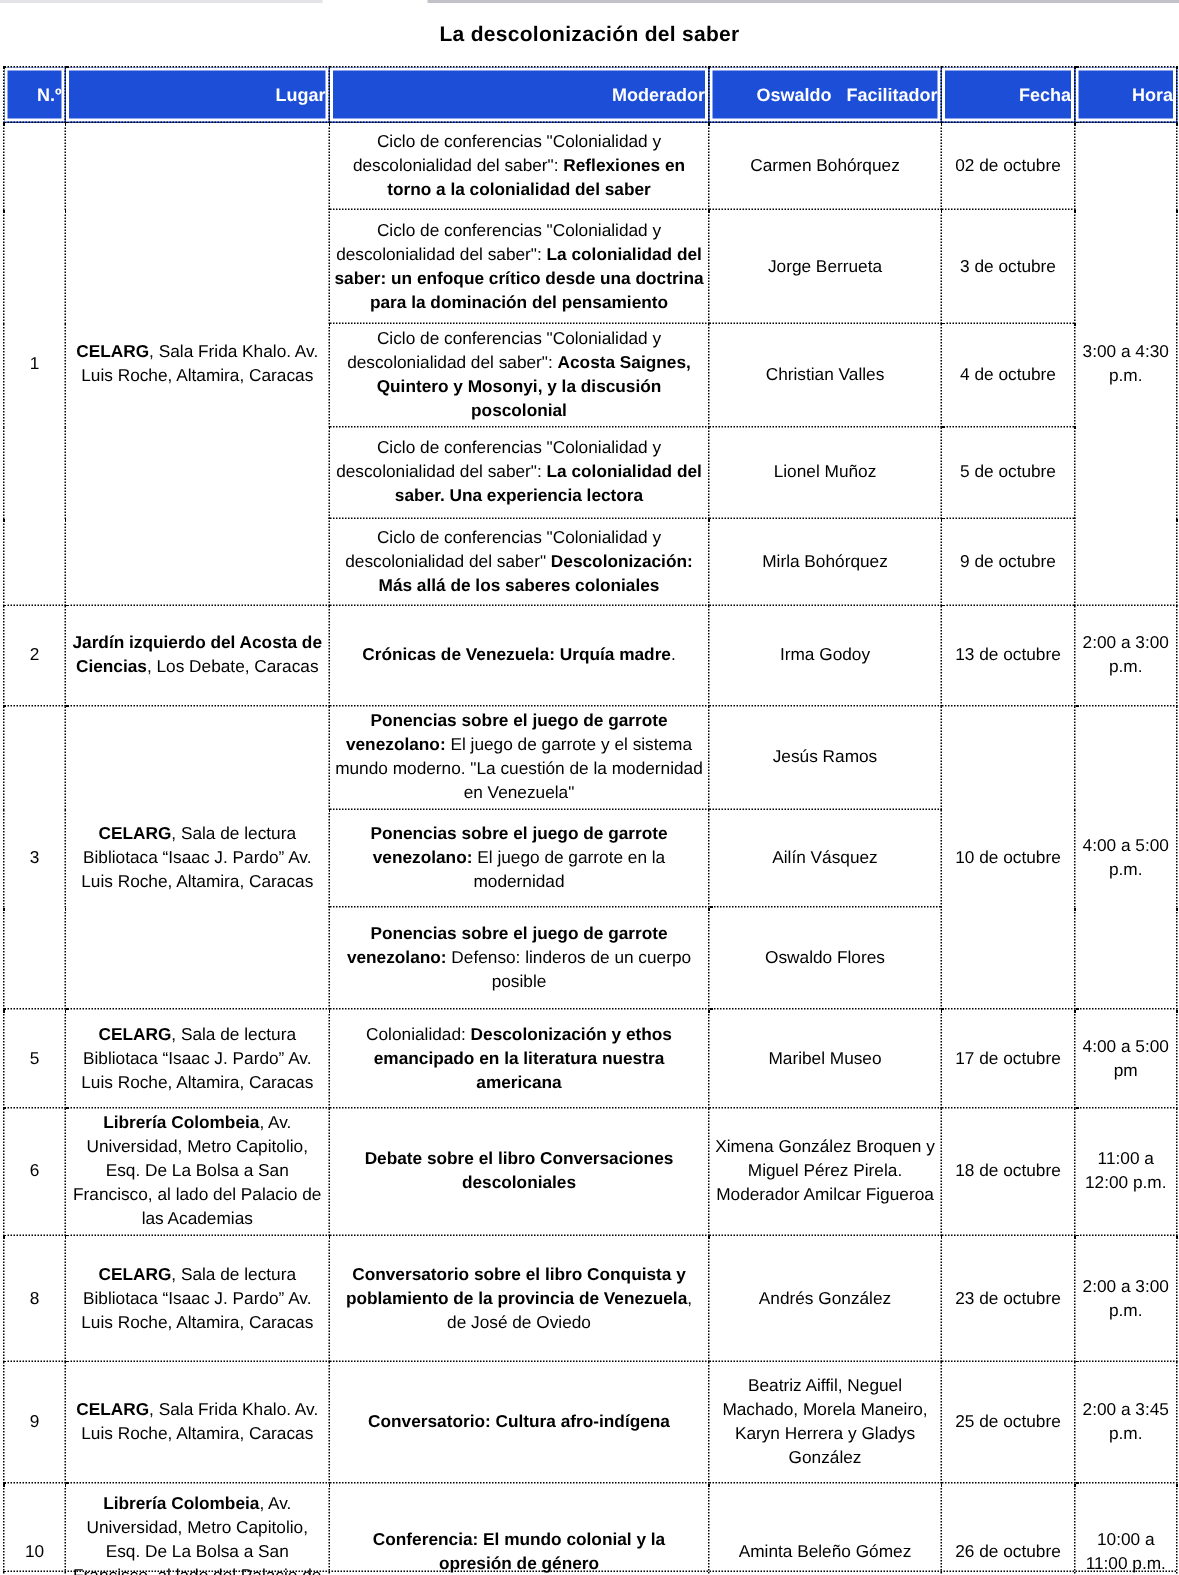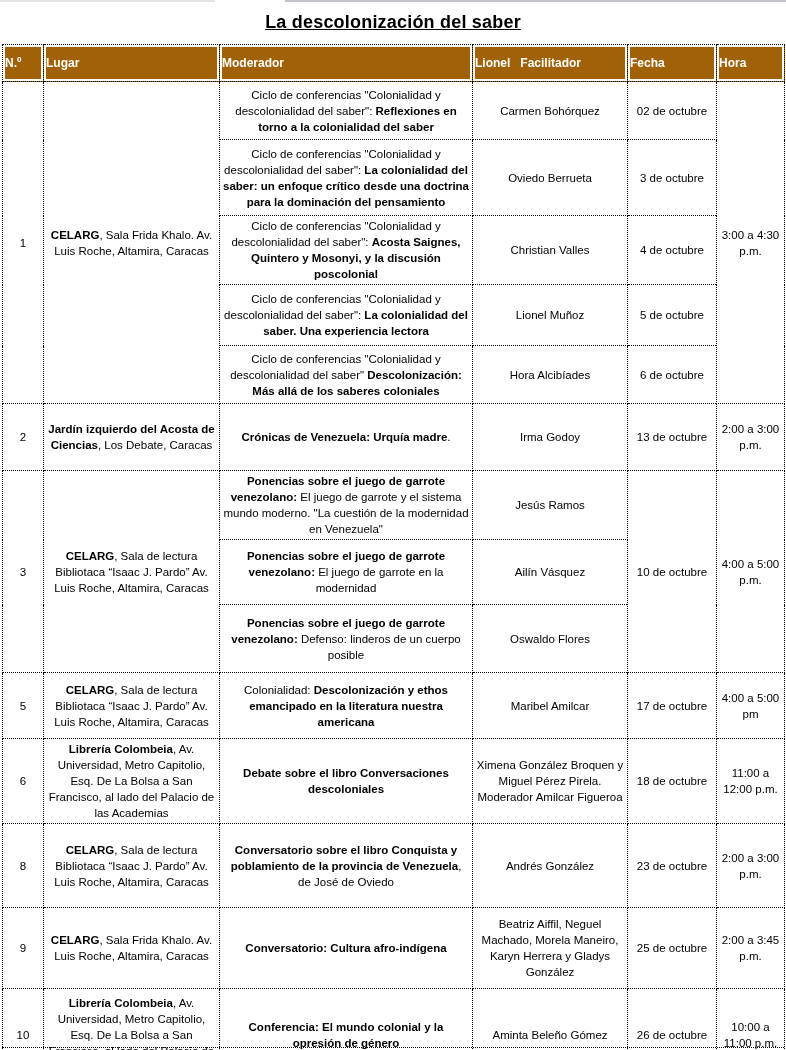--- a/index.html
+++ b/index.html
@@ -16,40 +16,39 @@
     color: #000;
   }
   .top-artifact { position: absolute; top: 0; height: 2px; background: #c9c9cf; }
   .top-artifact.seg1 { left: 0; width: 215px; background: #e3e3e8; }
   .top-artifact.seg2 { left: 285px; width: 501px; background: #c2c2c8; height: 2px; }
   .page-title {
     height: 44px;
     display: flex;
     align-items: center;
     justify-content: center;
-    font-size: 18px;
+    font-size: 14px;
     font-weight: bold;
     letter-spacing: 0.2px;
-    text-decoration: underline;
   }
   table.schedule {
     table-layout: fixed;
     width: 782px;
     margin-left: 2px;
     border-collapse: collapse;
   }
   table.schedule th {
     border: 1px dotted #000;
-    background: #a16207;
+    background: #1d4ed8;
     box-shadow: inset 0 0 0 2px #ffffff;
     color: #ffffff;
     font-size: 12px;
     font-weight: bold;
     height: 32px;
-    text-align: left;
+    text-align: right;
     vertical-align: middle;
     white-space: pre-wrap;
     padding: 2px;
   }
   table.schedule td {
     border: 1px dotted #000;
     font-size: 11.5px;
     line-height: 16px;
     text-align: center;
     vertical-align: middle;
@@ -80,53 +79,53 @@
     <col style="width:253px">
     <col style="width:155px">
     <col style="width:89px">
     <col style="width:68px">
   </colgroup>
   <thead>
     <tr>
         <th>N.º</th>
         <th>Lugar</th>
         <th>Moderador</th>
-        <th>Lionel   Facilitador</th>
+        <th>Oswaldo   Facilitador</th>
         <th>Fecha</th>
         <th>Hora</th>
       </tr>
   </thead>
   <tbody>
       <tr style="height: 58px;">
         <td rowspan="5"><span>1</span></td>
         <td rowspan="5"><span class="b">CELARG</span><span>, Sala Frida Khalo. Av. Luis Roche, Altamira, Caracas</span></td>
         <td><span>Ciclo de conferencias "Colonialidad y descolonialidad del saber": </span><span class="b">Reflexiones en torno a la colonialidad del saber</span></td>
         <td><span>Carmen Bohórquez</span></td>
         <td><span>02 de octubre</span></td>
         <td rowspan="5"><span>3:00 a 4:30 p.m.</span></td>
       </tr>
       <tr style="height: 76px;">
         <td><span>Ciclo de conferencias "Colonialidad y descolonialidad del saber": </span><span class="b">La colonialidad del saber: un enfoque crítico desde una doctrina para la dominación del pensamiento</span></td>
-        <td><span>Oviedo Berrueta</span></td>
+        <td><span>Jorge Berrueta</span></td>
         <td><span>3 de octubre</span></td>
       </tr>
       <tr style="height: 62px;">
         <td><span>Ciclo de conferencias "Colonialidad y descolonialidad del saber": </span><span class="b">Acosta Saignes, Quintero y Mosonyi, y la discusión poscolonial</span></td>
         <td><span>Christian Valles</span></td>
         <td><span>4 de octubre</span></td>
       </tr>
       <tr style="height: 61px;">
         <td><span>Ciclo de conferencias "Colonialidad y descolonialidad del saber": </span><span class="b">La colonialidad del saber. Una experiencia lectora</span></td>
         <td><span>Lionel Muñoz</span></td>
         <td><span>5 de octubre</span></td>
       </tr>
       <tr style="height: 58px;">
         <td><span>Ciclo de conferencias "Colonialidad y descolonialidad del saber" </span><span class="b">Descolonización: Más allá de los saberes coloniales</span></td>
-        <td><span>Hora Alcibíades</span></td>
-        <td><span>6 de octubre</span></td>
+        <td><span>Mirla Bohórquez</span></td>
+        <td><span>9 de octubre</span></td>
       </tr>
       <tr style="height: 67px;">
         <td><span>2</span></td>
         <td><span class="b">Jardín izquierdo del Acosta de Ciencias</span><span>, Los Debate, Caracas</span></td>
         <td><span class="b">Crónicas de Venezuela: Urquía madre</span><span>.</span></td>
         <td><span>Irma Godoy</span></td>
         <td><span>13 de octubre</span></td>
         <td><span>2:00 a 3:00 p.m.</span></td>
       </tr>
       <tr style="height: 67px;">
@@ -142,21 +141,21 @@
         <td><span>Ailín Vásquez</span></td>
       </tr>
       <tr style="height: 68px;">
         <td><span class="b">Ponencias sobre el juego de garrote venezolano:</span><span> Defenso: linderos de un cuerpo posible</span></td>
         <td><span>Oswaldo Flores</span></td>
       </tr>
       <tr style="height: 66px;">
         <td><span>5</span></td>
         <td><span class="b">CELARG</span><span>, Sala de lectura Bibliotaca “Isaac J. Pardo” Av. Luis Roche, Altamira, Caracas</span></td>
         <td><span>Colonialidad: </span><span class="b">Descolonización y ethos emancipado en la literatura nuestra americana</span></td>
-        <td><span>Maribel Amilcar</span></td>
+        <td><span>Maribel Museo</span></td>
         <td><span>17 de octubre</span></td>
         <td><span>4:00 a 5:00 pm</span></td>
       </tr>
       <tr style="height: 84px;">
         <td><span>6</span></td>
         <td><span class="b">Librería Colombeia</span><span>, Av. Universidad, Metro Capitolio, Esq. De La Bolsa a San Francisco, al lado del Palacio de las Academias</span></td>
         <td><span class="b">Debate sobre el libro Conversaciones descoloniales</span></td>
         <td><span>Ximena González Broquen y Miguel Pérez Pirela. Moderador Amilcar Figueroa</span></td>
         <td><span>18 de octubre</span></td>
         <td><span>11:00 a 12:00 p.m.</span></td>

